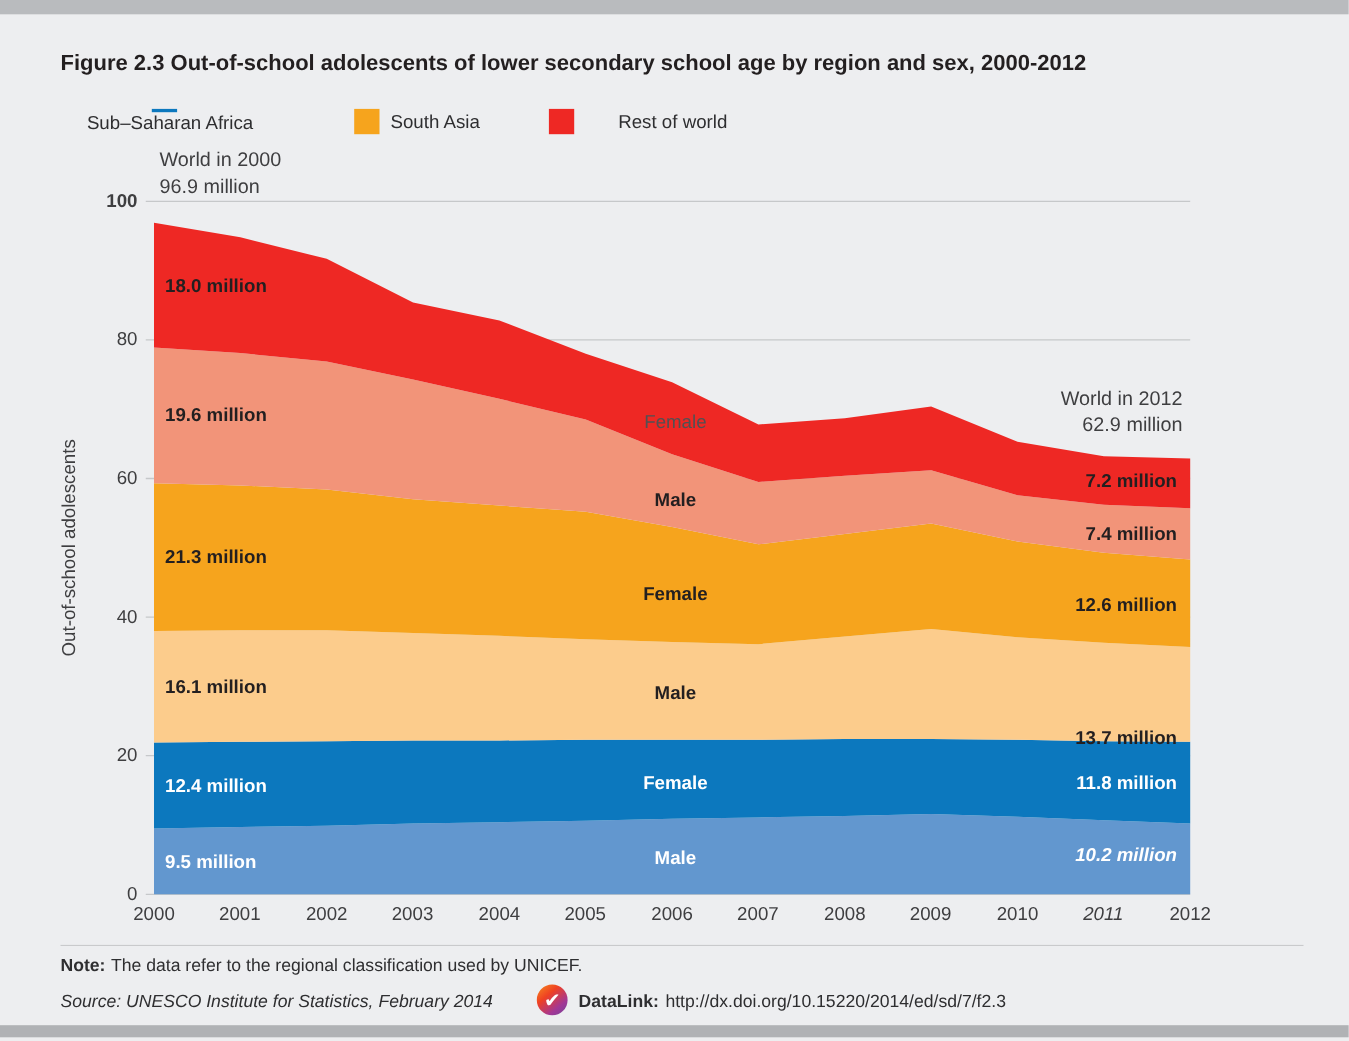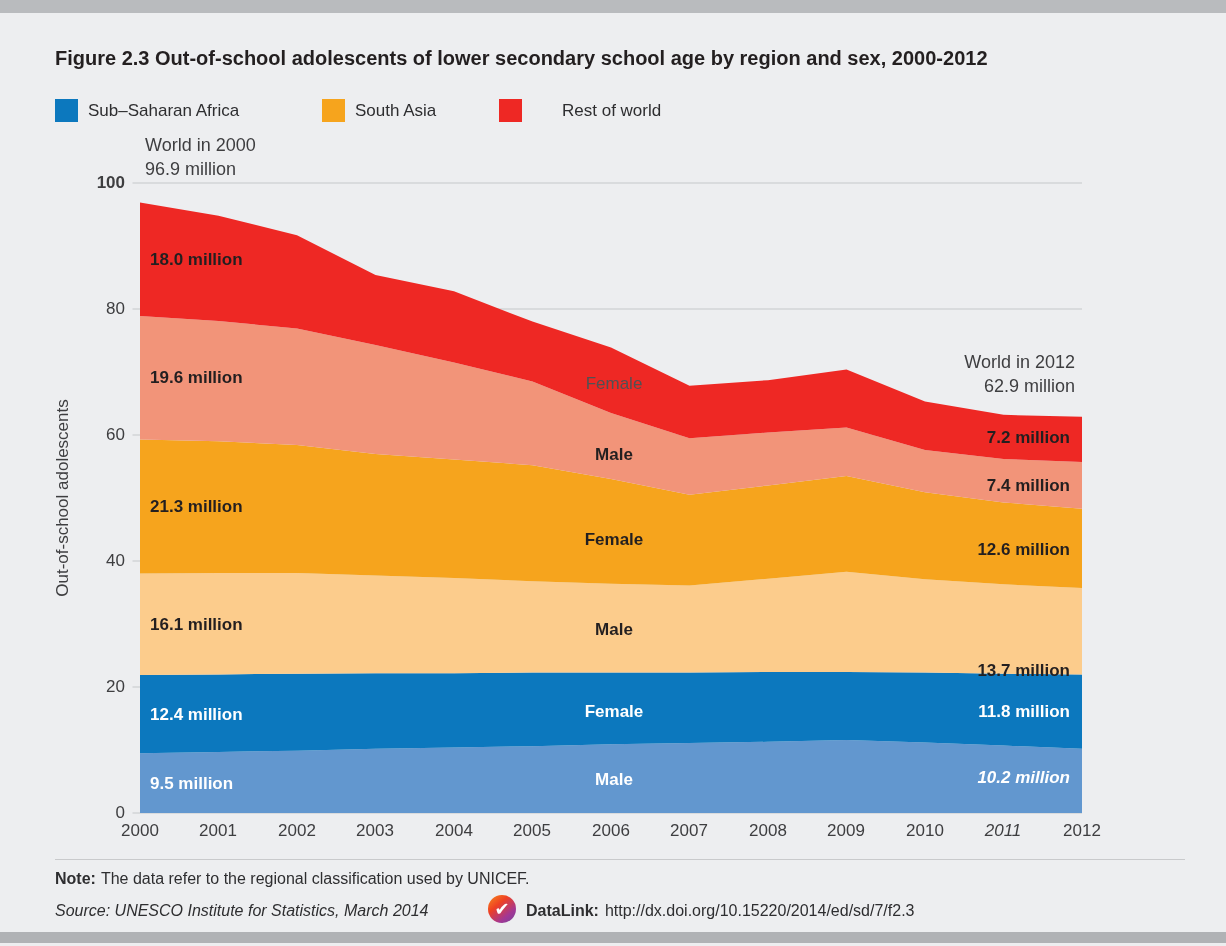--- a/index.html
+++ b/index.html
@@ -42,21 +42,21 @@
   .datalink-label{font-weight:bold;}
   .datalink-url{margin-left:6px;color:#2E2E30;text-decoration:none;}
 </style>
 </head>
 <body>
 
 <div class="top-strip"></div>
 
 <div class="title">Figure 2.3 Out-of-school adolescents of lower secondary school age by region and sex, 2000-2012</div>
 
-<div class="legend-item" style="left:55px;">
+<div class="legend-item" style="left:69px;flex-direction:column;">
   <span class="legend-swatch" style="background-color: rgb(12, 120, 190);"></span>
   <span class="legend-label">Sub–Saharan Africa</span>
 </div>
 <div class="legend-item" style="left:322px;">
   <span class="legend-swatch" style="background-color: rgb(246, 164, 29);"></span>
   <span class="legend-label">South Asia</span>
 </div>
 <div class="legend-item" style="left:499px;gap:30px;">
   <span class="legend-swatch" style="background-color: rgb(238, 40, 36);"></span>
   <span class="legend-label">Rest of world</span>
@@ -122,19 +122,19 @@
 <div class="band-label bl-right val-dark" style="top:476px;">7.4 million</div>
 <div class="band-label bl-right val-dark" style="top:540px;">12.6 million</div>
 <div class="band-label bl-right val-dark" style="top:621px;margin-top:40px;">13.7 million</div>
 <div class="band-label bl-right val-white" style="top:702px;">11.8 million</div>
 <div class="band-label bl-right val-white" style="top:768px;font-style:italic;">10.2 million</div>
 
 <div class="footer-rule"></div>
 <div class="note-line">
   <span class="note-label">Note:</span><span class="note-text">The data refer to the regional classification used by UNICEF.</span>
 </div>
-<div class="source-line">Source: UNESCO Institute for Statistics, March 2014</div>
+<div class="source-line">Source: UNESCO Institute for Statistics, February 2014</div>
 <div class="datalink-icon">✔</div>
 <div class="datalink-line">
   <span class="datalink-label">DataLink:</span><a class="datalink-url" href="#">http://dx.doi.org/10.15220/2014/ed/sd/7/f2.3</a>
 </div>
 
 <div class="bottom-strip"></div>
 
 </body></html>

